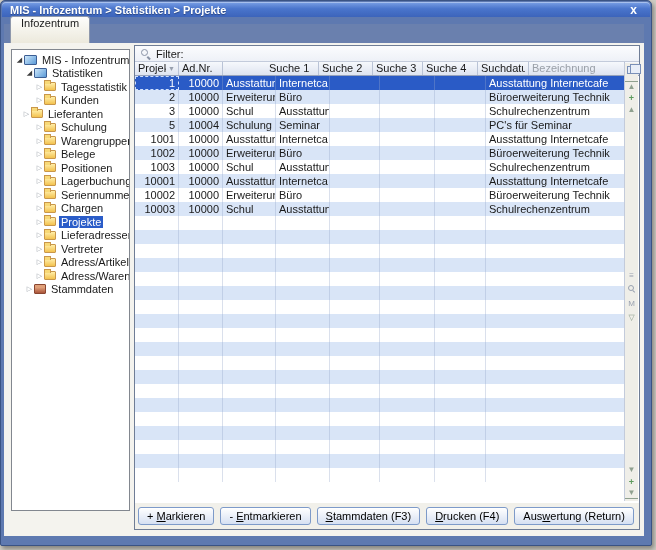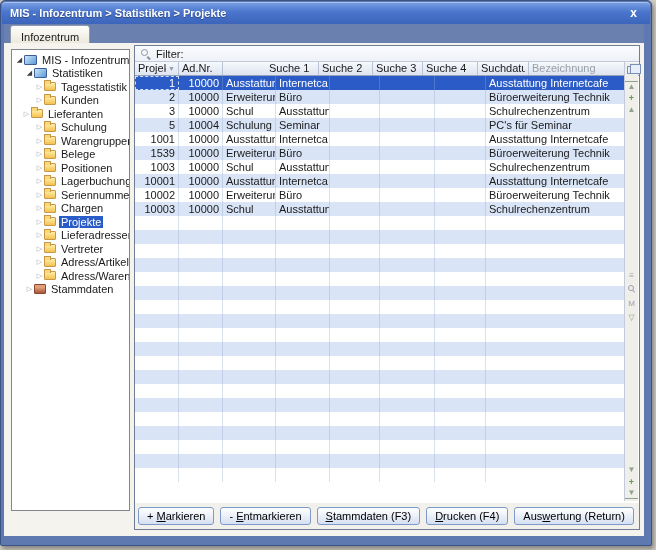--- a/index.html
+++ b/index.html
@@ -3,21 +3,21 @@
 <meta charset="utf-8">
 <style>
   * { margin:0; padding:0; box-sizing:border-box; }
   html,body { width:656px; height:550px; overflow:hidden; background:#cfccc3;
               font-family:"Liberation Sans", sans-serif; font-size:11px; color:#1a1a1a; }
 
   .window { position:absolute; left:0; top:0; width:652px; height:546px;
             background:#5e79b0; border:1px solid #3a5384; border-radius:5px 5px 2px 2px;
             box-shadow:2px 3px 4px rgba(0,0,0,.35); }
 
-  .titlebar { position:absolute; left:1px; top:1px; right:1px; height:22px;
+  .titlebar { position:absolute; left:1px; top:1px; right:1px; height:15px;
               border-radius:4px 4px 0 0;
               background:linear-gradient(180deg,#7ba1e6 0%,#4a75cc 45%,#3c64bb 100%);
               box-shadow:inset 0 1px 0 rgba(255,255,255,.35);
               display:flex; align-items:center; padding:0 8px; }
   .title-text { color:#fff; font-weight:bold; font-size:11px; flex:1;
                 text-shadow:0 1px 1px rgba(0,0,0,.35); }
   .close-btn { color:#fff; font-weight:bold; font-size:12px; line-height:12px;
                padding:0 5px; cursor:default; }
 
   .window-body { position:absolute; left:3px; top:23px; right:7px; bottom:9px;
@@ -34,23 +34,23 @@
                  background:linear-gradient(180deg,#ffeea8,#f3c24f);
                  border:1px solid #c9974a; border-radius:1px; }
   .icon-folder::before { content:""; position:absolute; left:-1px; top:-3px; width:6px; height:3px;
                  background:#f8d977; border:1px solid #c9974a; border-bottom:none;
                  border-radius:1px 1px 0 0; }
   .icon-x { color:#d22f3f; font-weight:bold; font-size:14px; line-height:12px;
             text-shadow:0 0 .6px #d22f3f; }
 
   .tabstrip { height:19px; background:#6a80ae; padding-left:6px; display:flex;
               align-items:flex-end; flex:0 0 auto; }
-  .tab { height:18px; background:linear-gradient(180deg,#fdfdfb,#ece9dc);
+  .tab { height:27px; background:linear-gradient(180deg,#fdfdfb,#ece9dc);
          border:1px solid #8e98ac; border-bottom:none; border-radius:3px 3px 0 0;
-         padding:0 10px; display:flex; align-items:flex-end; }
+         padding:0 10px; display:flex; align-items:flex-start; }
 
   .content { flex:1; position:relative; background:#f4f3ee; }
 
   
   .tree-panel { position:absolute; left:7px; top:6px; width:119px; bottom:25px;
                 background:#fff; border:1px solid #82878f; overflow:hidden; padding-top:3px; }
   .tree-item { height:13.5px; display:flex; align-items:center; white-space:nowrap; }
   .tw { display:inline-block; width:9px; font-size:7px; text-align:center; flex:0 0 auto; }
   .tw.exp { color:#3c3c3c; } .tw.col { color:#9aa0a8; }
   .t-icon { flex:0 0 auto; margin-right:3px; }
@@ -317,21 +317,21 @@
               <div class="g-cell num" style="flex: 0 0 44px;">1001</div>
               <div class="g-cell num" style="flex: 0 0 44px;">10000</div>
               <div class="g-cell" style="flex: 0 0 53px;">Ausstattun</div>
               <div class="g-cell" style="flex: 0 0 54px;">Internetca</div>
               <div class="g-cell" style="flex: 0 0 50px;"></div>
               <div class="g-cell" style="flex: 0 0 55px;"></div>
               <div class="g-cell" style="flex: 0 0 51px;"></div>
               <div class="g-cell" style="flex: 1 1 0%;">Ausstattung Internetcafe</div>
             </div>
             <div class="grid-row">
-              <div class="g-cell num" style="flex: 0 0 44px;">1539</div>
+              <div class="g-cell num" style="flex: 0 0 44px;">1002</div>
               <div class="g-cell num" style="flex: 0 0 44px;">10000</div>
               <div class="g-cell" style="flex: 0 0 53px;">Erweiterun</div>
               <div class="g-cell" style="flex: 0 0 54px;">Büro</div>
               <div class="g-cell" style="flex: 0 0 50px;"></div>
               <div class="g-cell" style="flex: 0 0 55px;"></div>
               <div class="g-cell" style="flex: 0 0 51px;"></div>
               <div class="g-cell" style="flex: 1 1 0%;">Büroerweiterung Technik</div>
             </div>
             <div class="grid-row">
               <div class="g-cell num" style="flex: 0 0 44px;">1003</div>

